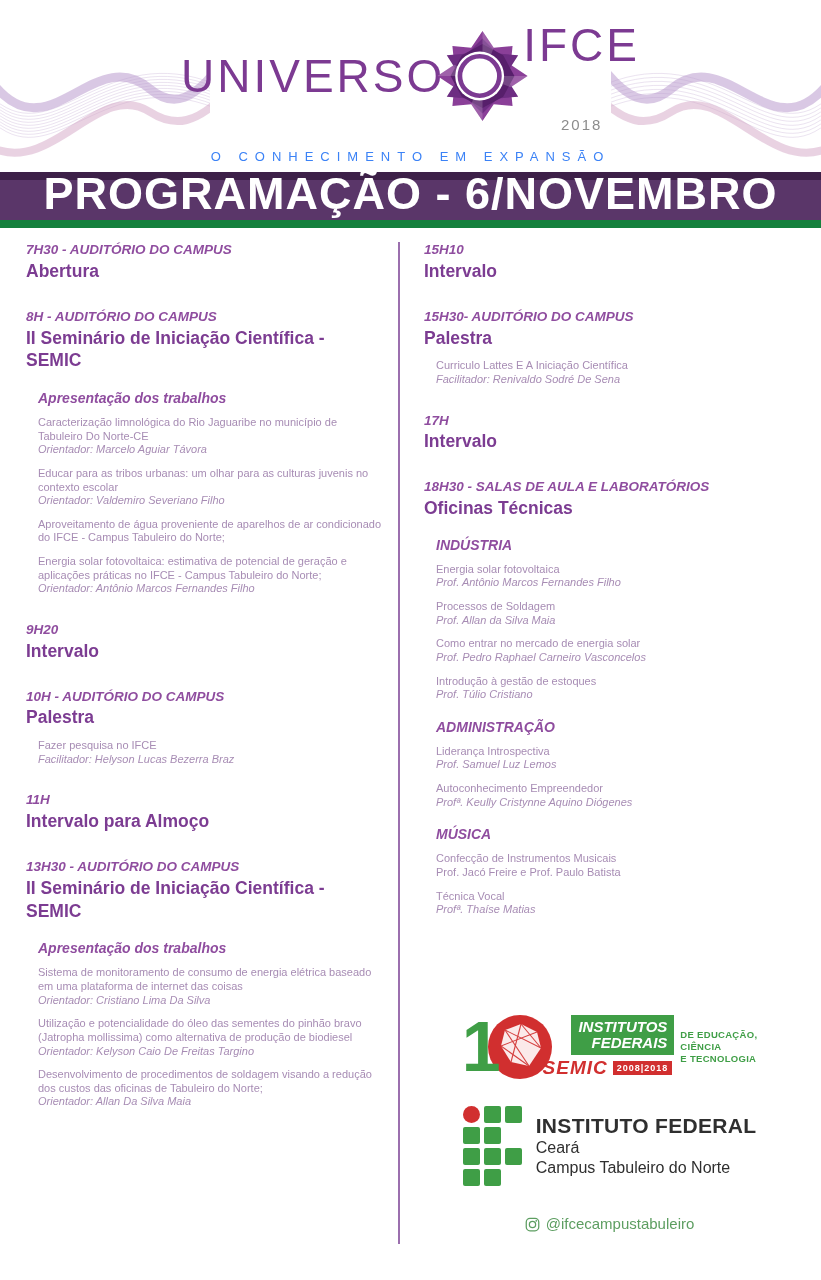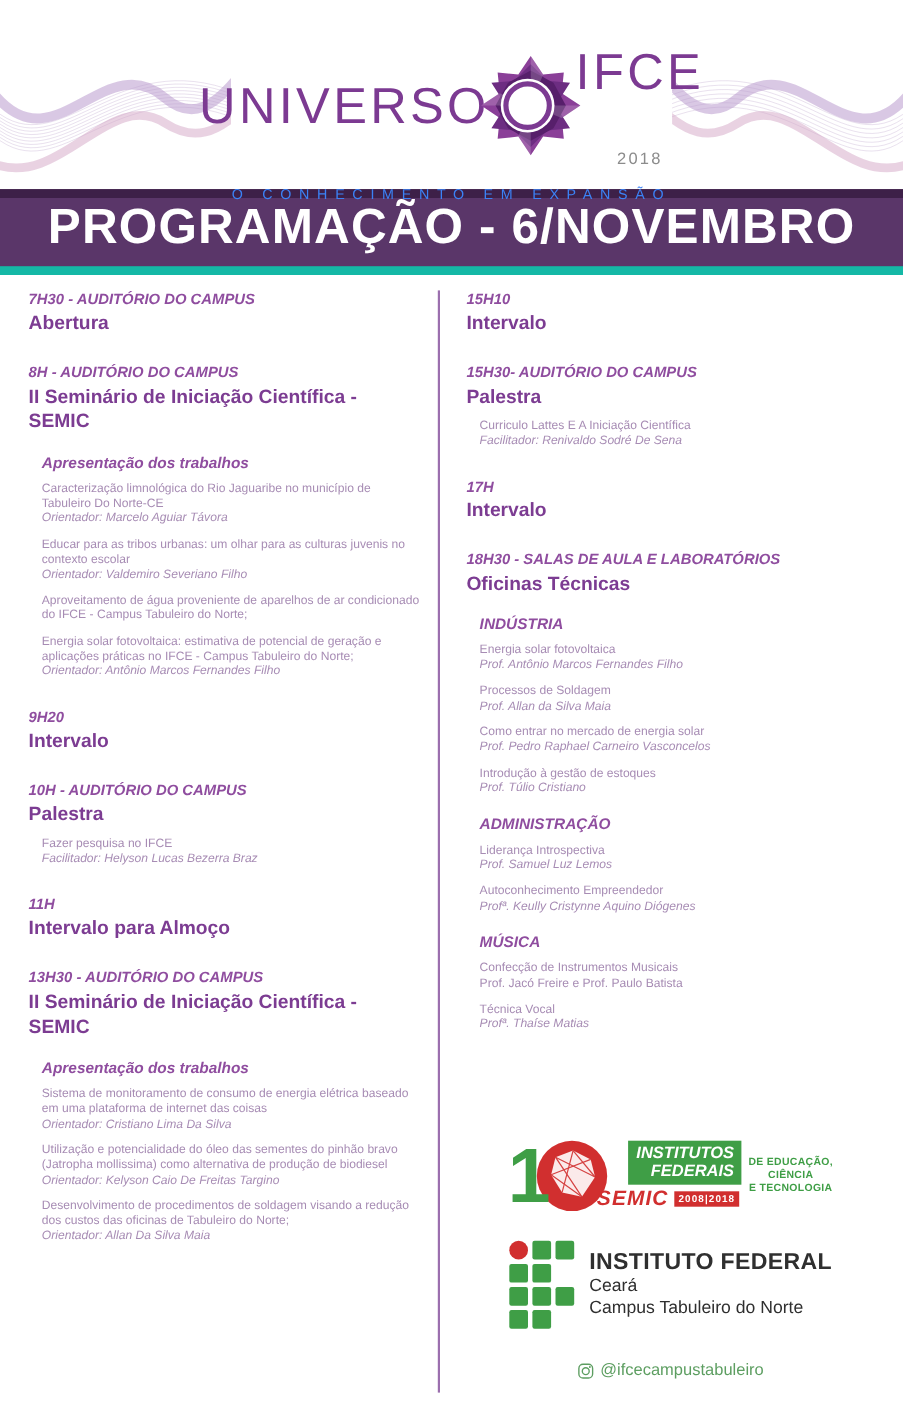--- a/index.html
+++ b/index.html
@@ -5,31 +5,31 @@
   * { margin:0; padding:0; box-sizing:border-box; }
   html,body { background:#ffffff; }
   body { width:821px; font-family:"Liberation Sans", sans-serif; }
   .page { position:relative; width:821px; height:1280px; overflow:hidden; background:#fff; }
 
   
   .masthead { position:relative; height:172px; }
   .wave { position:absolute; top:34px; width:210px; height:140px; }
   .wave-left { left:0; }
   .wave-right { right:0; transform:scaleX(-1); }
-  .logo-block { position:absolute; left:50%; top:38px; transform:translateX(-50%); text-align:center; }
+  .logo-block { position:absolute; left:50%; top:18px; transform:translateX(-50%); text-align:center; }
   .logo-row { display:flex; align-items:center; justify-content:center; }
   .brand-word { font-size:46px; letter-spacing:3px; color:#7c3a92; font-weight:normal; }
   .logo-star { width:94px; height:94px; margin:0 -6px 0 -10px; }
   .brand-right-wrap { display:flex; flex-direction:column; align-items:center;gap:48px; }
   .logo-year { font-size:15px; color:#8c8c8c; letter-spacing:2px; margin-top:-4px; }
   .tagline { margin-top:16px; font-size:13px; letter-spacing:7px; color:#3b82f6; white-space:nowrap; }
 
   
-  .banner { background:#5a3669; border-top:8px solid #3d2048; border-bottom:8px solid #14b8a6;
-            height:78px; display:flex; align-items:flex-start; justify-content:center; }
+  .banner { background:#5a3669; border-top:8px solid #3d2048; border-bottom:8px solid #15803d;
+            height:56px; display:flex; align-items:flex-end; justify-content:center; }
   .banner span { color:#ffffff; font-size:45px; font-weight:bold; letter-spacing:1px; }
 
   
   .content { display:flex; padding:14px 26px 0 26px; height:1016px; }
   .col { display:flex; flex-direction:column; }
   .col-left { width:372px; padding-right:14px; }
   .divider { width:2px; background:#9b6fae; align-self:stretch; }
   .col-right { flex:1; padding-left:24px; }
 
   .entry { margin-bottom:26px; }
@@ -46,21 +46,21 @@
   .logo-decennial { display:flex; align-items:center; justify-content:center; }
   .dec-number { position:relative; display:flex; align-items:center; }
   .dec-one { font-size:70px; font-weight:bold; color:#3f9e46; line-height:0.9; z-index:2; }
   .dec-zero { width:66px; height:66px; margin-left:-14px; }
   .dec-mid { margin-left:-10px; display:flex; flex-direction:column; align-items:flex-end; z-index:2; }
   .dec-greenbox { background:#3f9e46; color:#fff; font-weight:bold; font-style:italic;
                   text-align:right; padding:4px 7px; font-size:15px; line-height:1.05; }
   .dec-anos-row { display:flex; align-items:center; gap:5px; margin-top:2px; margin-right:2px; }
   .dec-anos { color:#d12f2f; font-weight:bold; font-style:italic; font-size:19px; letter-spacing:1px; }
   .dec-years { background:#d12f2f; color:#fff; font-weight:bold; font-size:9px; padding:2px 4px; letter-spacing:1px; }
-  .dec-desc { margin-left:6px; display:flex; flex-direction:column; justify-content:center;text-align:center; }
+  .dec-desc { margin-left:6px; display:flex; flex-direction:column; justify-content:center; }
   .dec-desc div { color:#3f9e46; font-weight:bold; font-size:9.5px; line-height:1.25; letter-spacing:0.3px; }
 
   .logo-if { display:flex; align-items:center; justify-content:center; gap:14px; margin-top:26px; }
   .if-grid { display:grid; grid-template-columns:repeat(3,17px); grid-auto-rows:17px; gap:4px; }
   .if-cell { border-radius:2px; }
   .if-on { background:#3f9e46; }
   .if-red { background:#d12f2f; border-radius:50%; }
   .if-off { background:transparent; }
   .if-text .if-name { font-size:21px; font-weight:bold; color:#2f2f2f; letter-spacing:0.3px; }
   .if-text .if-sub { font-size:16px; color:#2f2f2f; line-height:1.25; }

